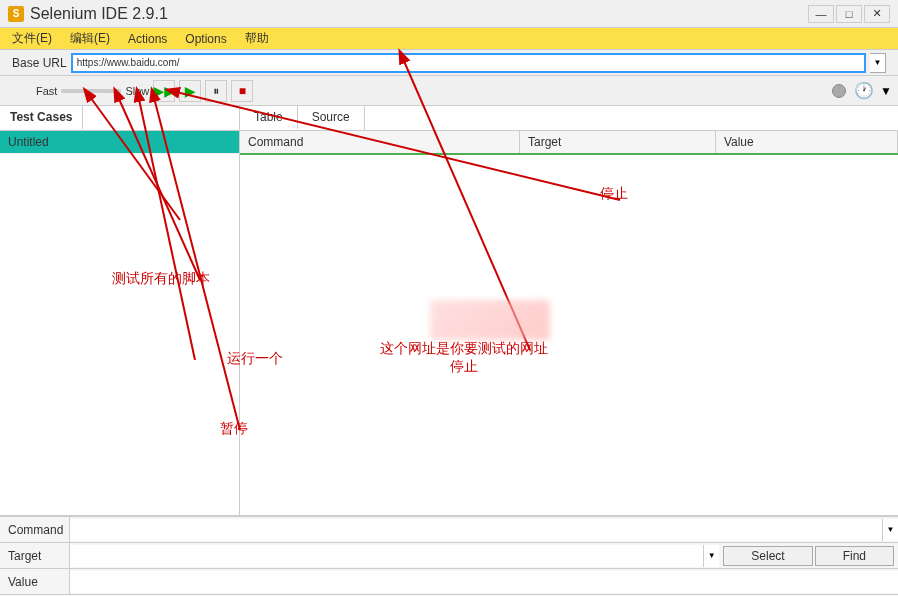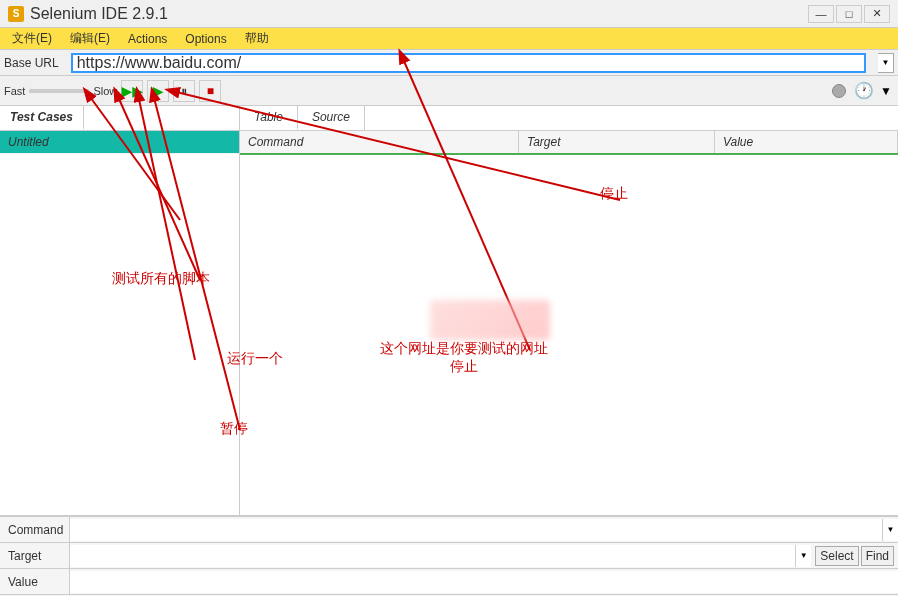--- a/index.html
+++ b/index.html
@@ -77,35 +77,35 @@
       color: #333;
       cursor: pointer;
     }
 
     
     .toolbar-url {
       background: #f0f0f0;
       height: 26px;
       display: flex;
       align-items: center;
-      padding: 0 4px;
-      border-bottom: 1px solid #ccc;
-      gap: 12px;
+      padding: 0 12px;
+      border-bottom: 1px solid #ccc;
+      gap: 4px;
     }
     .base-url-label {
       font-size: 12px;
       color: #333;
       white-space: nowrap;
     }
     .base-url-input {
       flex: 1;
       height: 20px;
       border: 2px solid #3399ff;
       padding: 0 4px;
-      font-size: 16px;
+      font-size: 10px;
       color: #333;
       background: white;
       outline: none;
     }
     .url-dropdown {
       width: 16px;
       height: 20px;
       background: white;
       border: 1px solid #aaa;
       border-left: none;
@@ -124,20 +124,21 @@
       align-items: center;
       padding: 0 4px;
       border-bottom: 1px solid #ccc;
       gap: 2px;
       justify-content: space-between;
     }
     .toolbar-left {
       display: flex;
       align-items: center;
       gap: 4px;
+      margin-left: 32px;
     }
     .speed-label {
       font-size: 11px;
       color: #333;
     }
     .speed-slider {
       width: 60px;
       height: 4px;
       background: #ccc;
       position: relative;
@@ -187,21 +188,20 @@
       font-size: 16px;
       color: #555;
       cursor: pointer;
     }
 
     
     .main-content {
       display: flex;
       height: calc(596px - 28px - 22px - 26px - 30px - 80px);
       border-bottom: 1px solid #ccc;
-      font-style: italic;
     }
 
     
     .left-panel {
       width: 240px;
       background: white;
       border-right: 1px solid #ccc;
       display: flex;
       flex-direction: column;
     }
@@ -326,21 +326,21 @@
       justify-content: center;
       font-size: 8px;
       cursor: pointer;
     }
     .bottom-buttons {
       display: flex;
       gap: 2px;
       padding: 0 4px;
     }
     .action-btn {
-      padding: 2px 4px;
+      padding: 2px 27px;
       background: #f0f0f0;
       border: 1px solid #aaa;
       font-size: 12px;
       cursor: pointer;
       color: #333;
     }
 
     
     .annotations {
       position: absolute;

